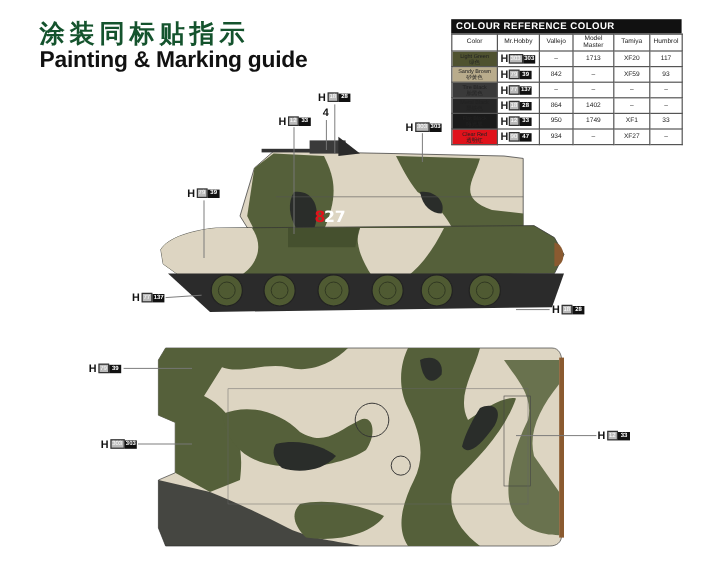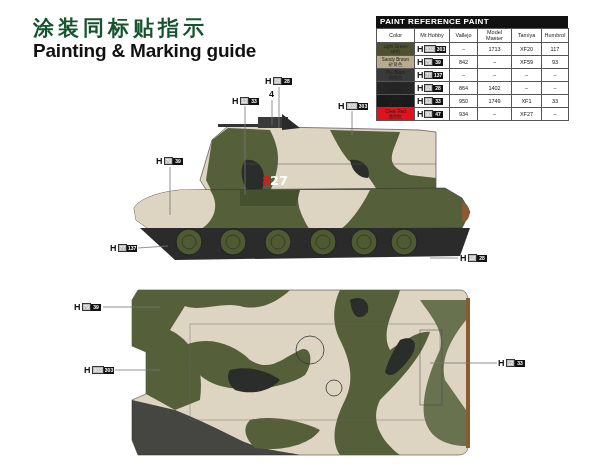--- a/index.html
+++ b/index.html
@@ -30,21 +30,21 @@
 
   svg { position: absolute; }
 </style>
 </head>
 <body>
 
 <div class="title-cn">涂装同标贴指示</div>
 <div class="title-en">Painting &amp; Marking guide</div>
 
 <div class="paint-table">
-  <div class="pt-header">PAINT  REFERENCE PAINT</div>
+  <div class="pt-header">COLOUR  REFERENCE COLOUR</div>
   <table class="pt">
     <colgroup>
         <col style="width:38px">
         <col style="width:35px">
         <col style="width:28px">
         <col style="width:34px">
         <col style="width:30px">
         <col style="width:27px">
       </colgroup>
     <tbody>

